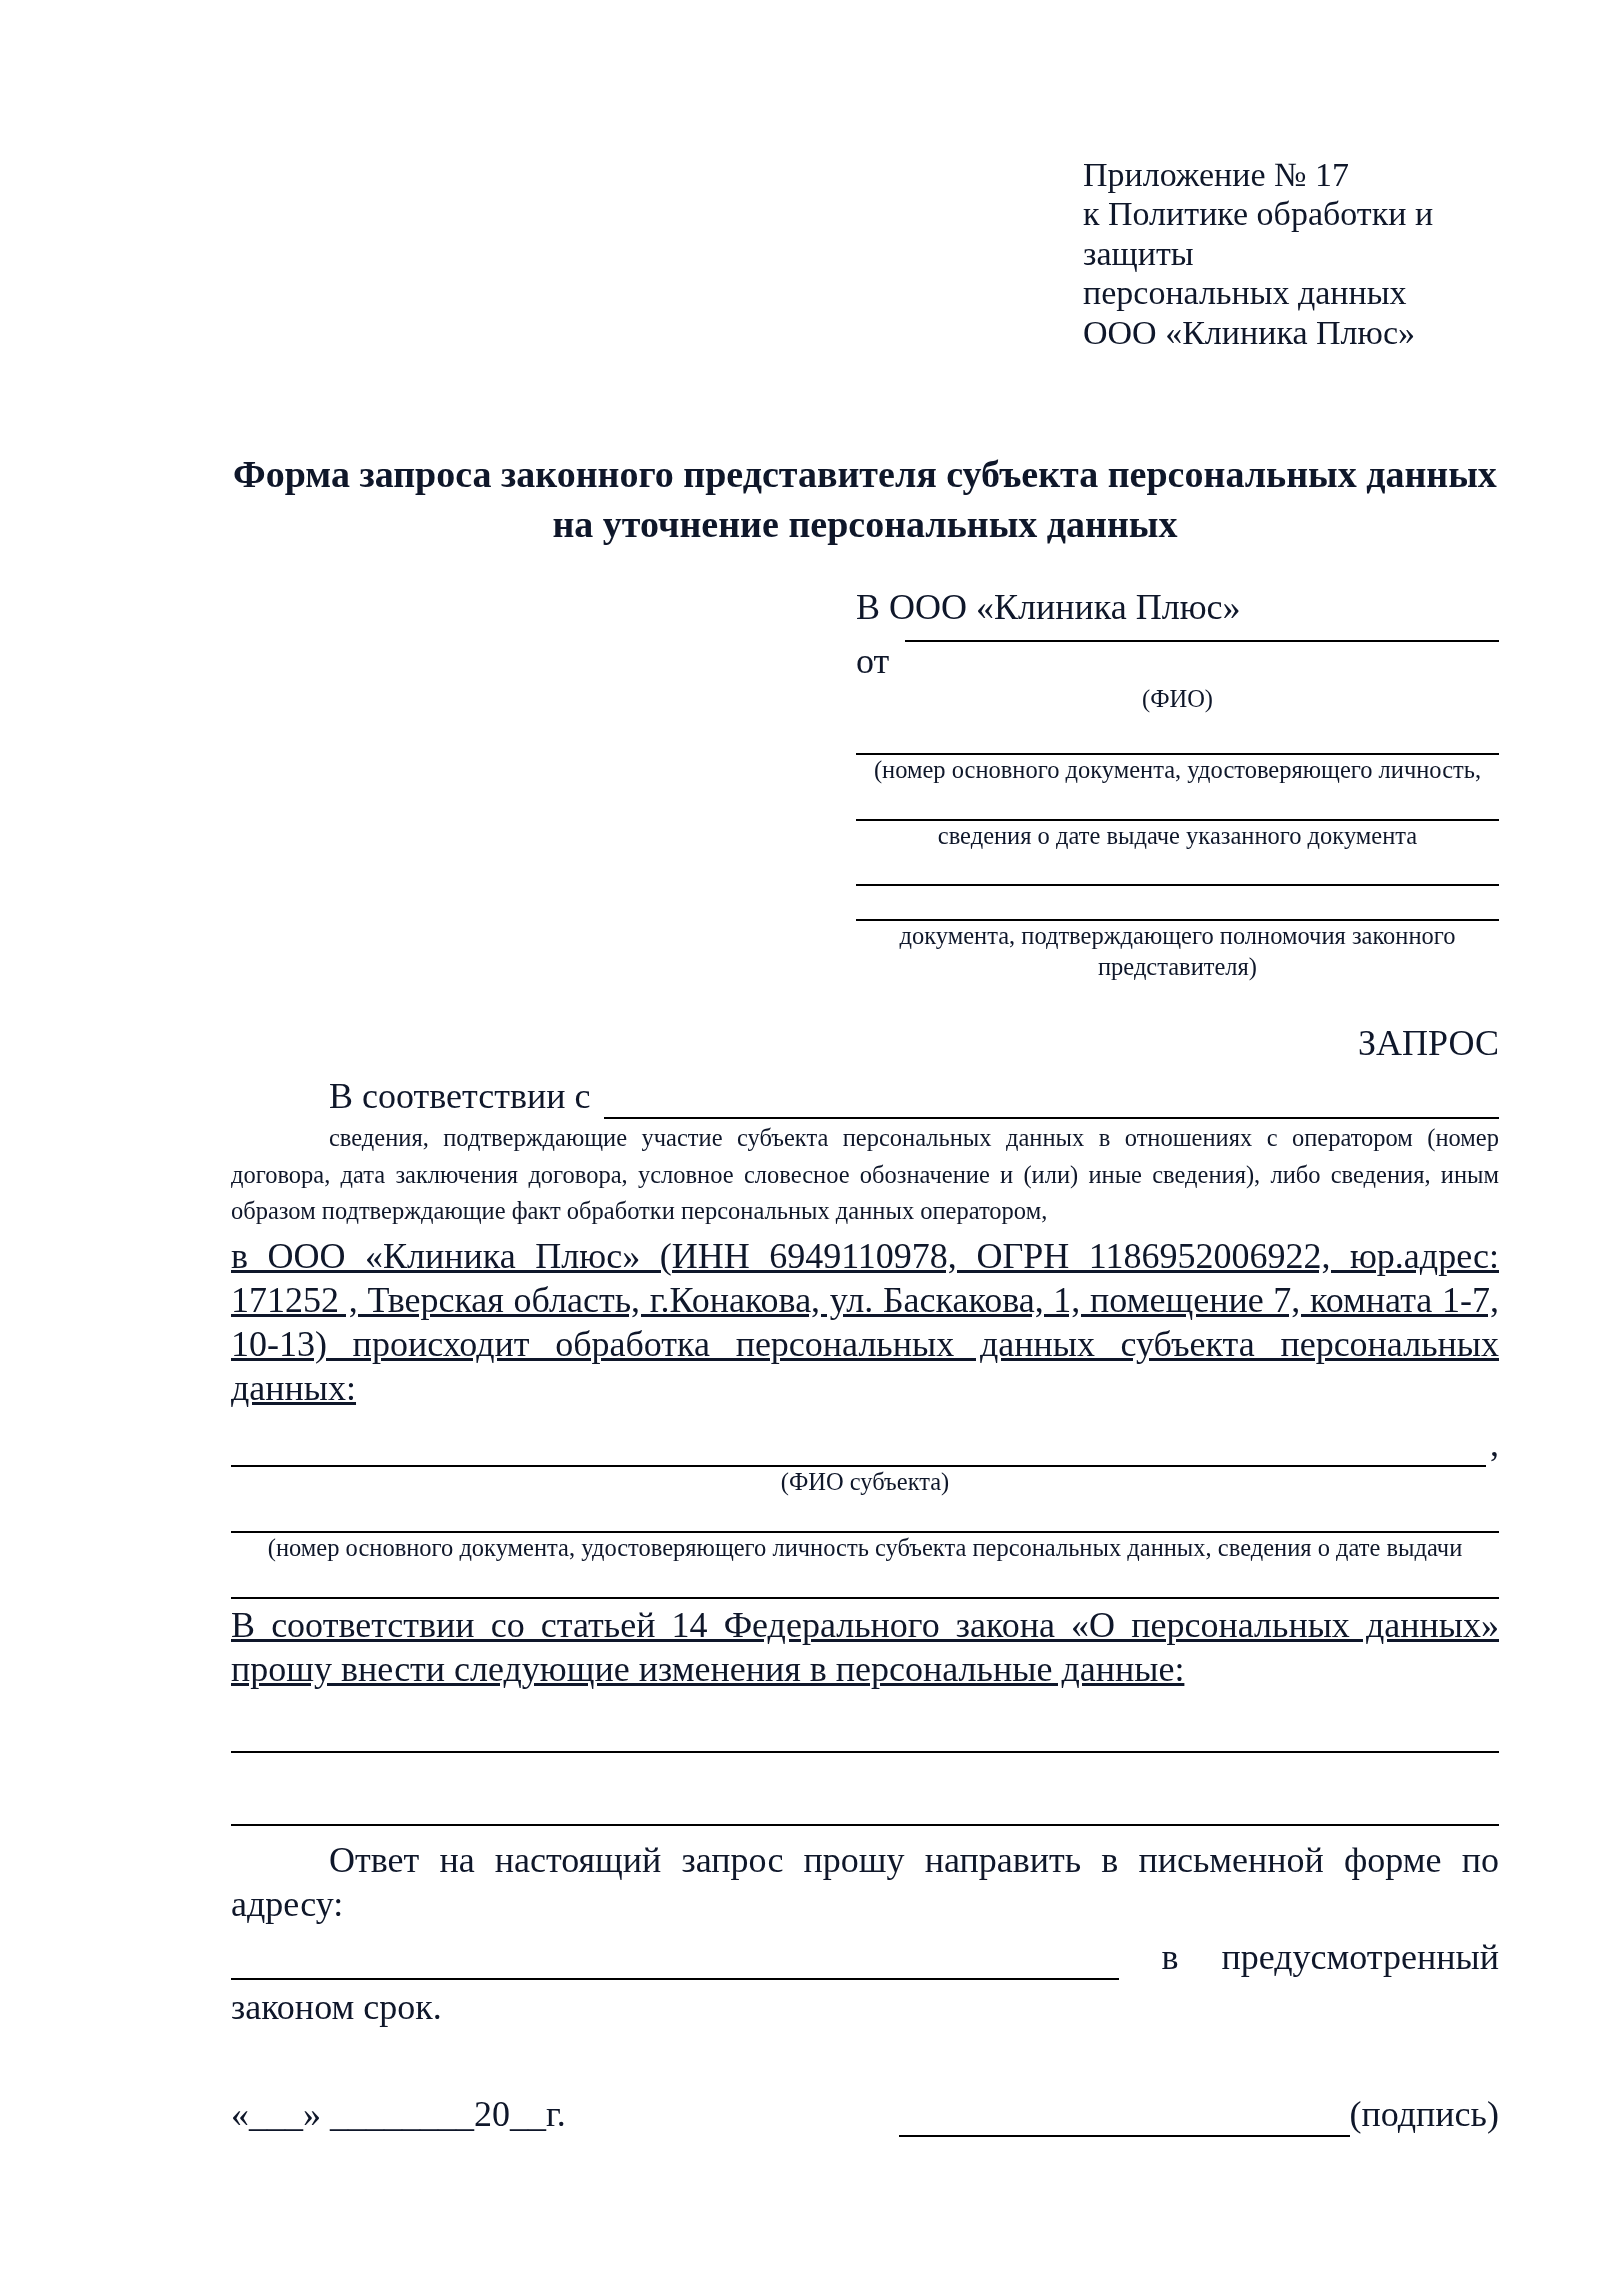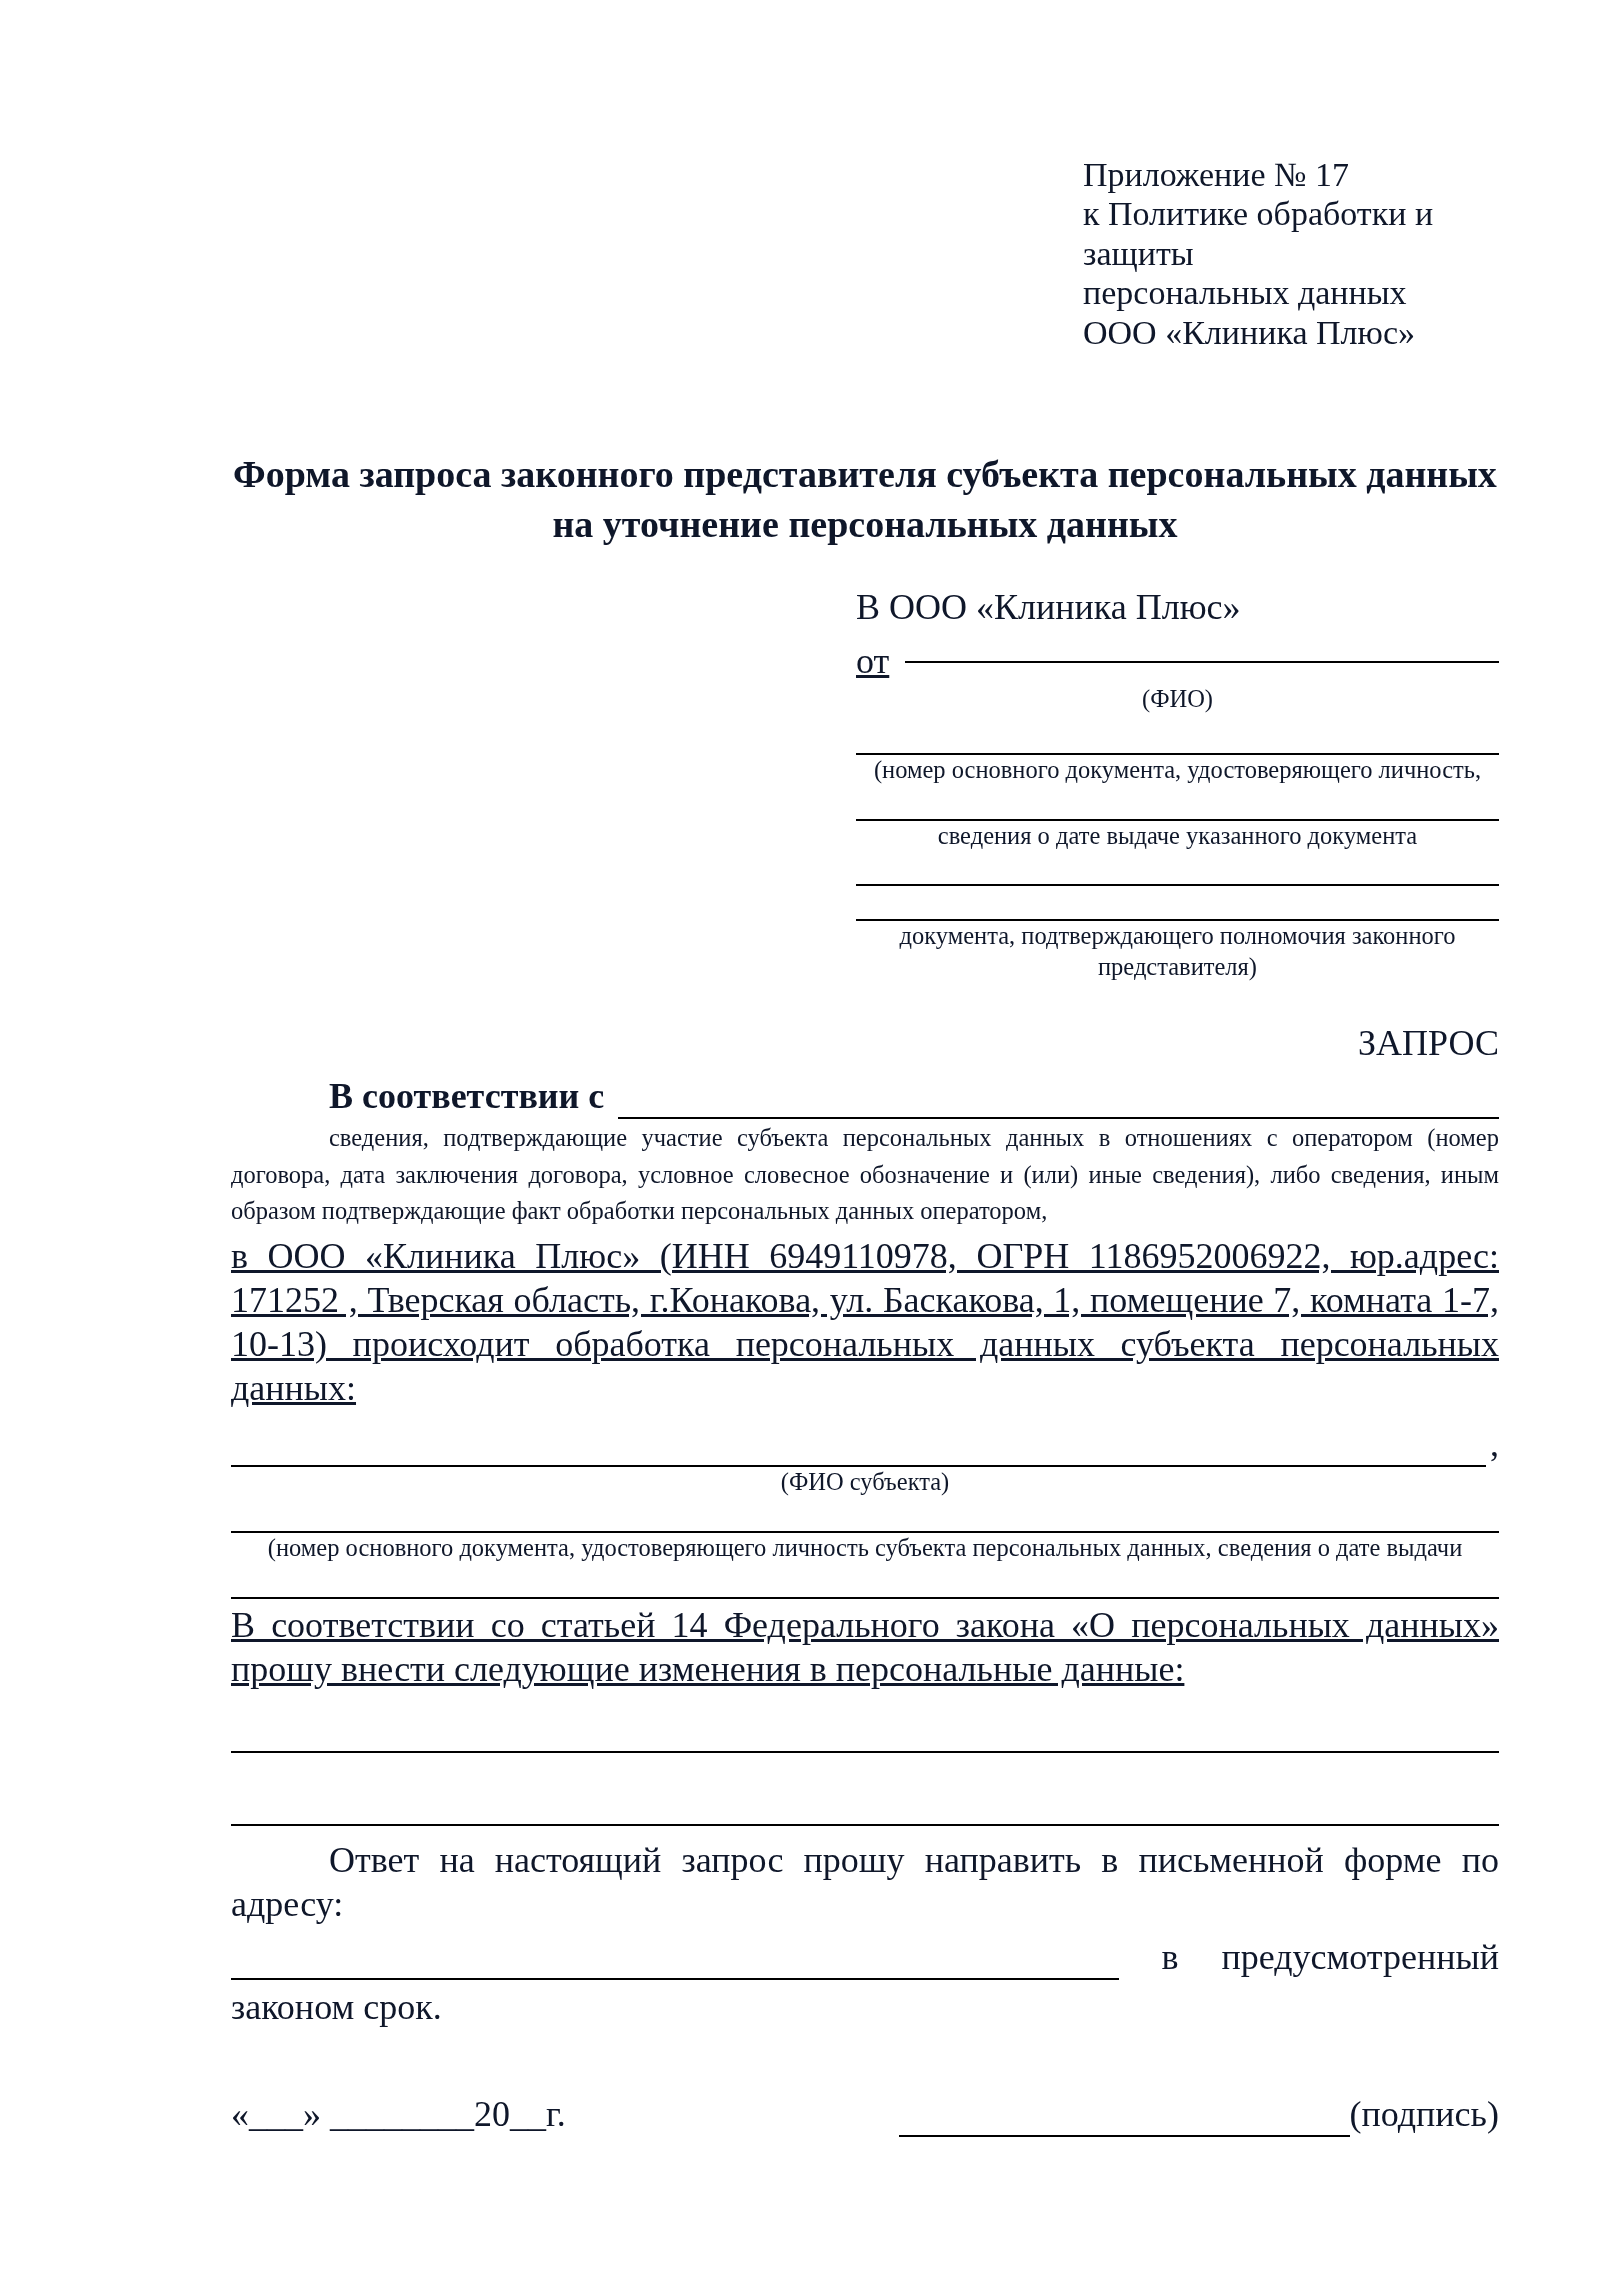--- a/index.html
+++ b/index.html
@@ -10,33 +10,33 @@
     box-sizing:border-box;padding:155px 122px 0 231px;
     position:relative;overflow:hidden;
   }
   
   .hdr{margin-left:852px;font-size:34px;line-height:1.16;}
   
   .doc-title{margin-top:98px;text-align:center;font-weight:bold;font-size:38px;line-height:1.3;}
   
   .addr{margin-left:625px;margin-top:37px;}
   .addr-to{margin-bottom:9.8px;}
-  .row{display:flex;align-items:center;text-decoration:underline;}
+  .row{display:flex;align-items:flex-start;}
   .from-label{flex:none;padding-right:15.7px;}
   .fill{flex:1;border-bottom:2.9px solid #000;}
   .cap{font-size:24.5px;line-height:1.25;text-align:center;}
   .u{border-bottom:2.9px solid #000;}
   .u34{height:33px;}
   .u40{height:39px;}
   .u48{height:47px;margin-top:11.8px;}
   .u54{height:53px;margin-top:17.6px;}
   
   .zapros{text-align:right;margin-top:39px;}
   .intro{display:flex;align-items:flex-end;margin-top:9.8px;}
-  .intro .lbl{flex:none;padding-left:98px;padding-right:13.7px;font-weight:bold;}
+  .intro .lbl{flex:none;padding-left:98px;padding-right:13.7px;}
   .footnote{font-size:24.5px;line-height:1.48;text-align:justify;text-indent:98px;margin-top:1px;}
   .par{text-align:justify;margin-top:5.9px;text-decoration:underline;}
   .comma-row{display:flex;align-items:flex-end;margin-top:13.7px;height:43px;}
   .comma-row .comma{flex:none;padding-left:3.9px;}
   .resp1{text-align:justify;text-align-last:justify;text-indent:98px;margin-top:13.7px;}
   .resp2{display:flex;justify-content:space-between;align-items:flex-end;margin-top:7.8px;height:45px;}
   .resp2 .addr-line{width:70%;border-bottom:2.9px solid #000;height:39px;}
   .resp3{margin-top:5.9px;}
   .footer-row{display:flex;justify-content:space-between;align-items:flex-end;margin-top:63px;}
   .sig{display:flex;align-items:flex-end;}

